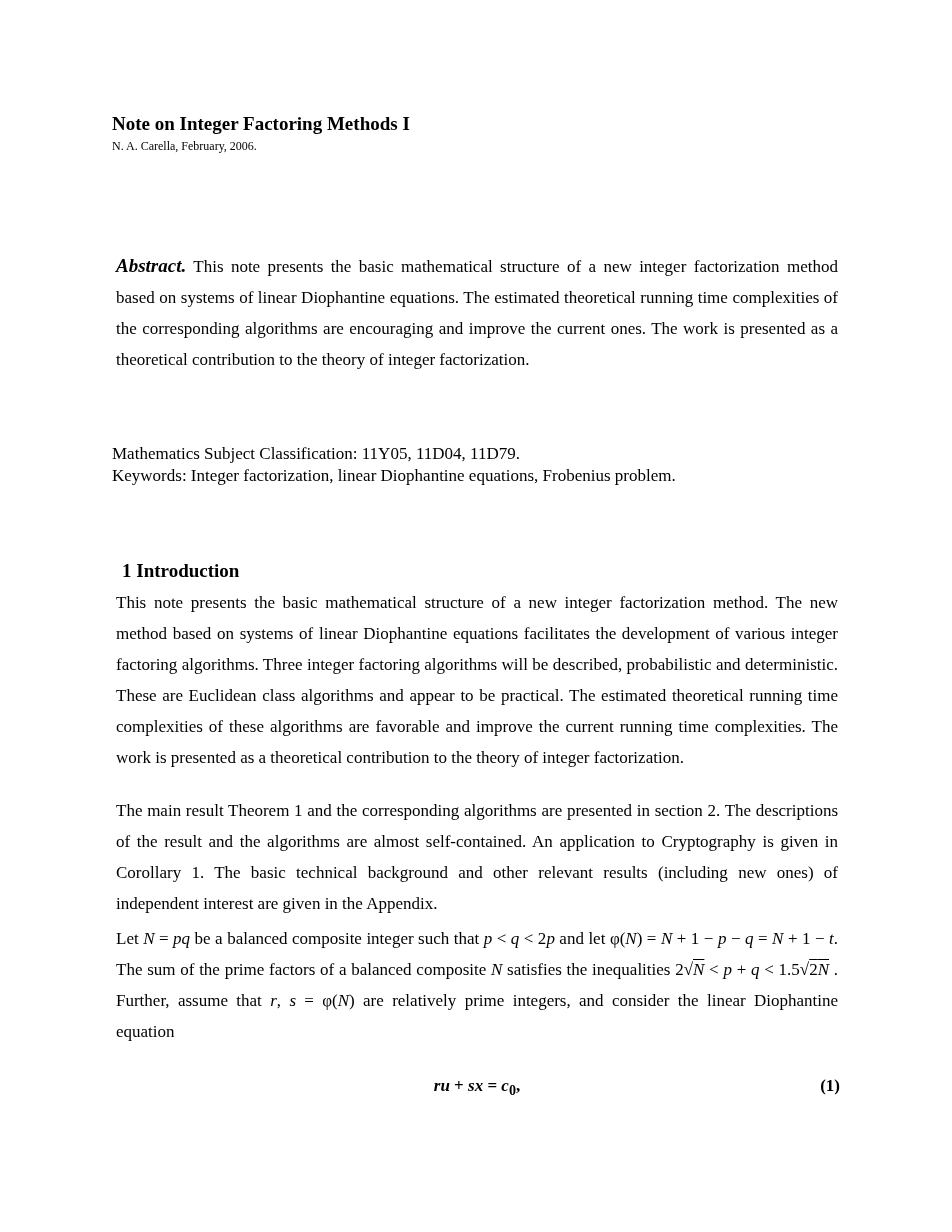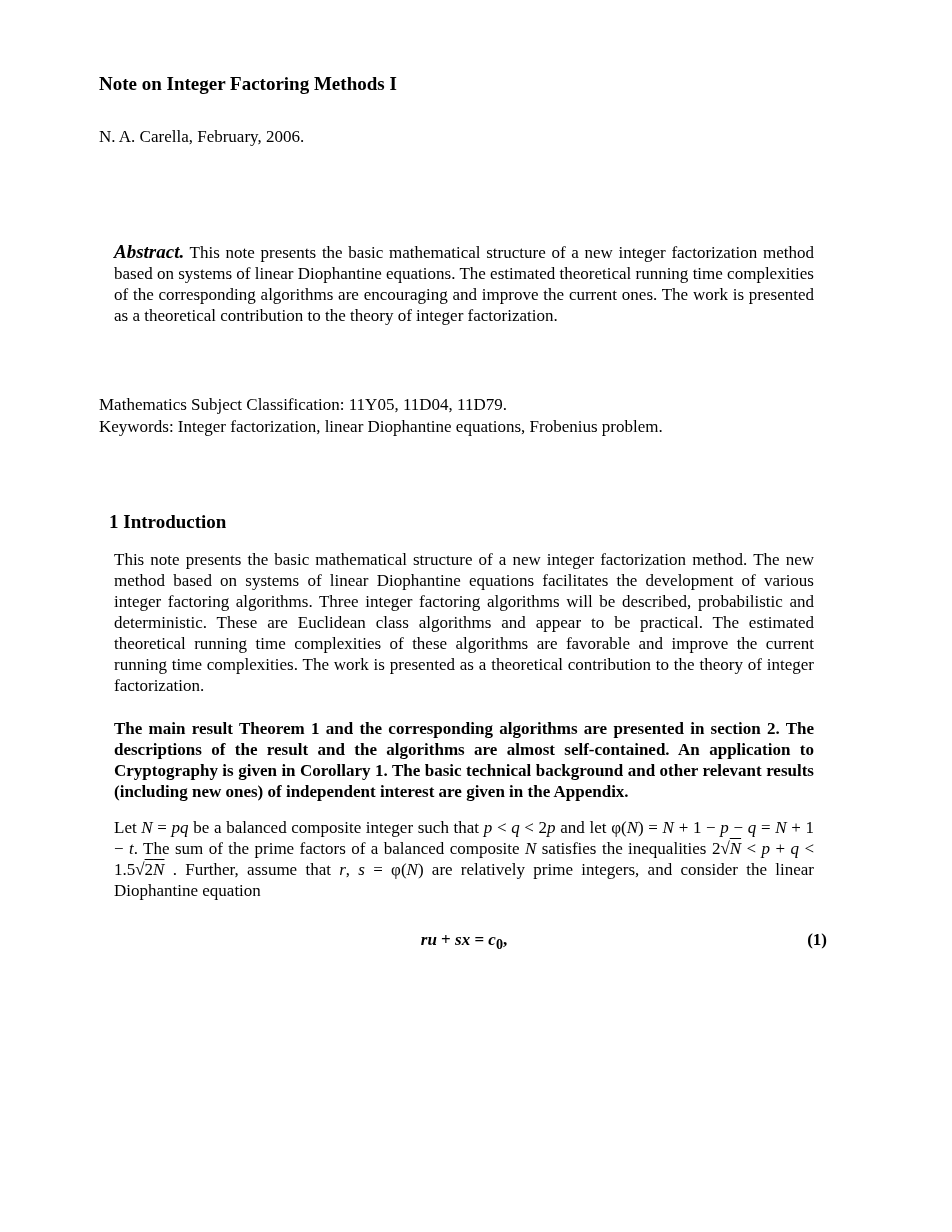--- a/index.html
+++ b/index.html
@@ -9,40 +9,39 @@
   }
   body {
     width: 952px;
     height: 1232px;
     position: relative;
     font-family: "Liberation Serif", serif;
     color: #000000;
   }
   .content {
     position: absolute;
-    left: 99px;
+    left: 112px;
     top: 0;
     width: 730px;
-    padding-top: 72px;
+    padding-top: 112px;
   }
   .title {
     font-size: 19px;
     font-weight: bold;
     line-height: 23px;
   }
   .author {
-    font-size: 17px;
+    font-size: 12px;
     line-height: 22px;
-    margin-top: 31px;
   }
   .para {
     font-size: 17px;
-    line-height: 21px;
+    line-height: 31px;
     text-align: justify;
-    margin: 15px;
+    margin: 4px;
   }
   .abstract {
     margin-top: 93px;
   }
   .abstract-label {
     font-size: 19px;
     font-weight: bold;
     font-style: italic;
   }
   .meta-block {
@@ -51,21 +50,21 @@
     line-height: 22px;
   }
   .section-heading {
     font-size: 19px;
     font-weight: bold;
     line-height: 24px;
     margin: 10px;
   }
   .heading-1 { margin-top: 72px; margin-bottom: 2px; }
   .heading-2 { margin-top: 66px; margin-bottom: 2px; }
-  .para-gap { margin-top: 22px; font-weight: bold; }
+  .para-gap { margin-top: 22px; }
   .sqrt { white-space: nowrap; }
   .ol { text-decoration: overline; }
   i { font-style: italic; }
   .equation-row {
     position: relative;
     margin-top: 28px;
     font-size: 17px;
     line-height: 22px;
     text-align: center;
     font-weight: bold;

